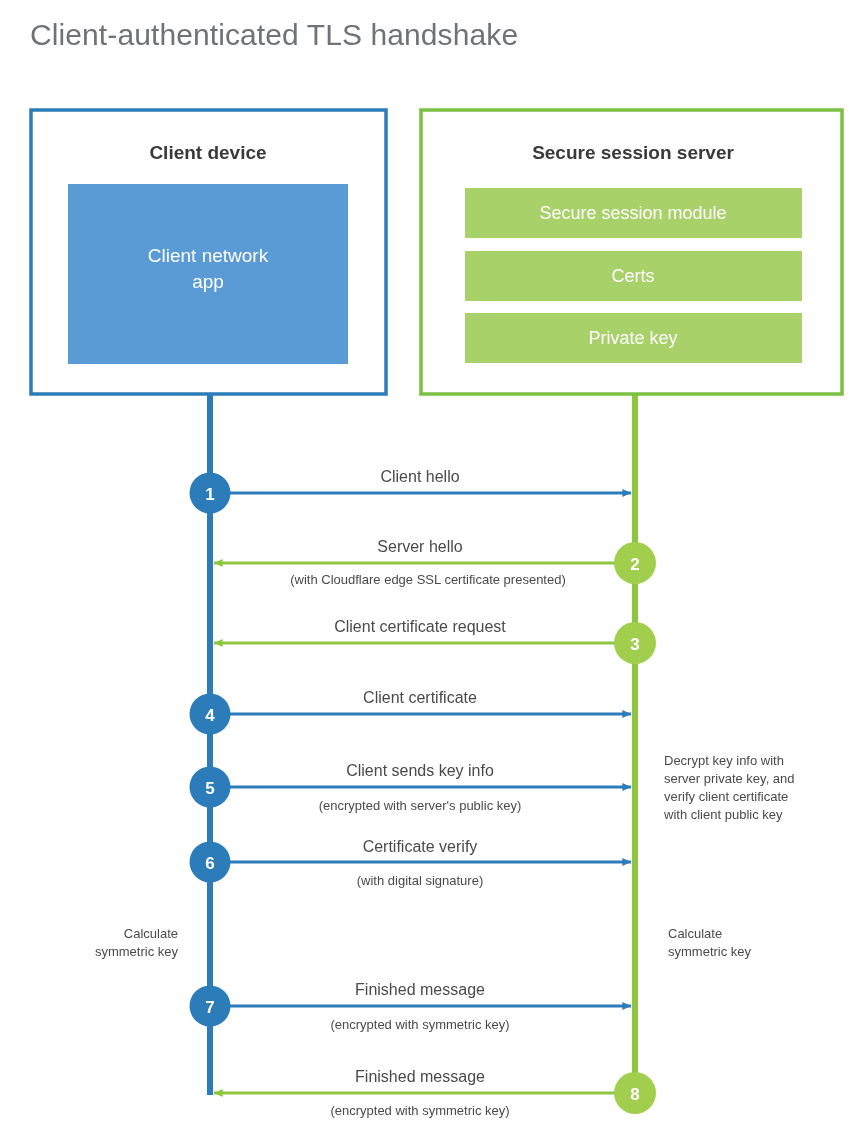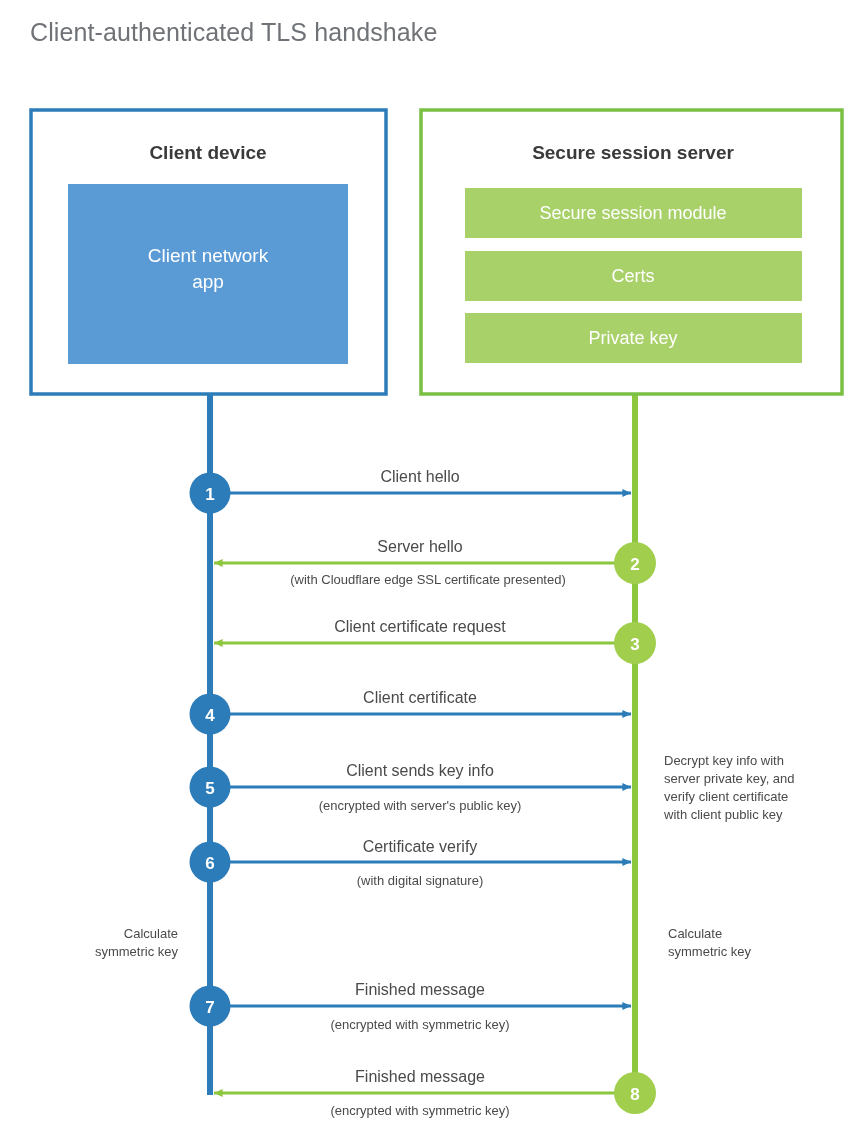--- a/index.html
+++ b/index.html
@@ -18,21 +18,21 @@
   }
   #diagram-root {
     position: relative;
     width: 865px;
     height: 1146px;
   }
   .page-title {
     position: absolute;
     left: 30px;
     top: 18px;
-    font-size: 25px;
+    font-size: 30px;
     font-weight: 300;
     color: #6f7276;
     letter-spacing: 0.1px;
     white-space: nowrap;
   }
   svg.diagram {
     position: absolute;
     left: 0;
     top: 0;
     width: 865px;

